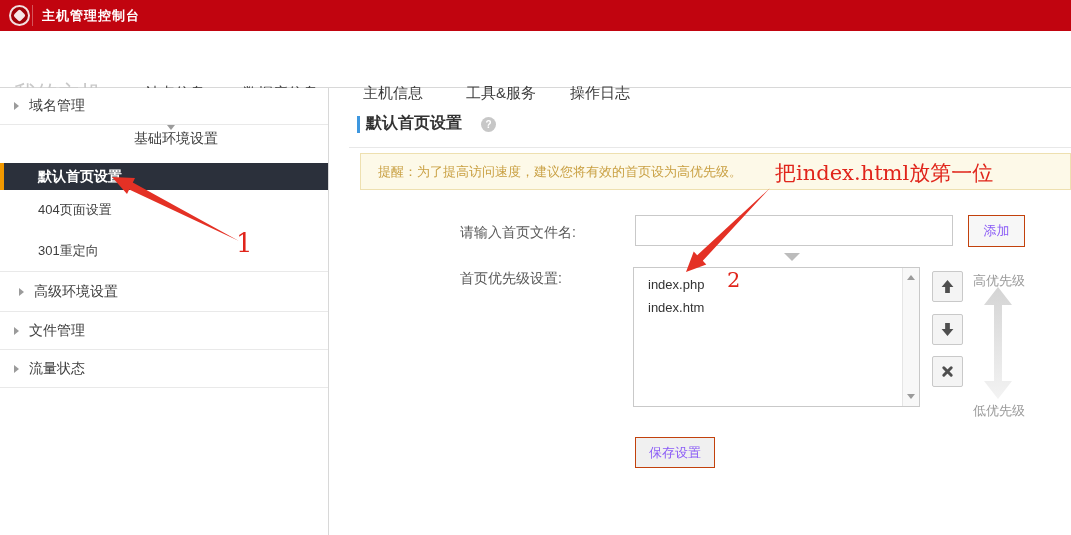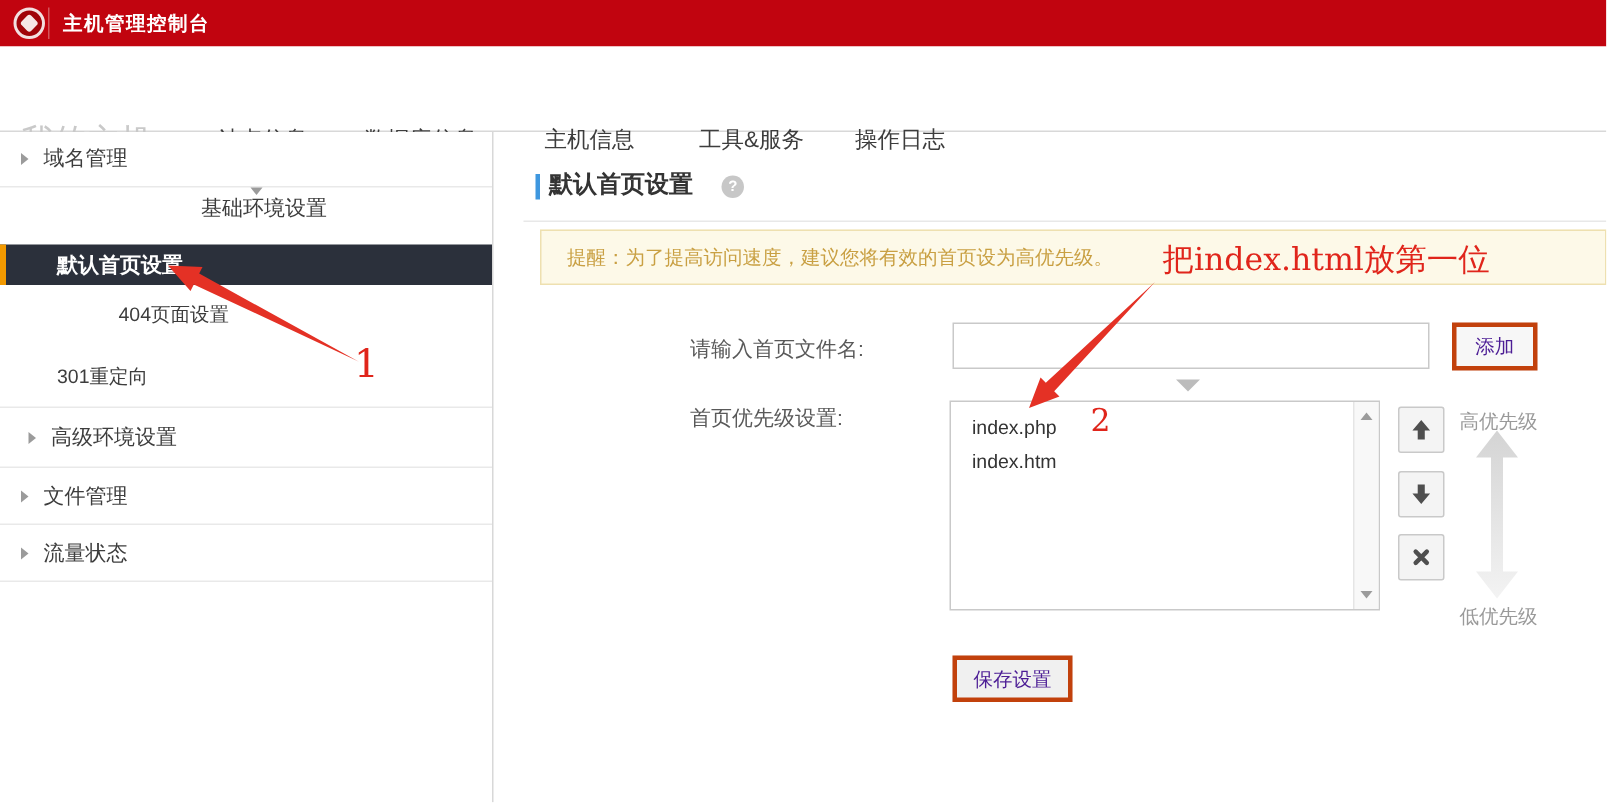--- a/index.html
+++ b/index.html
@@ -50,21 +50,21 @@
   .main-divider { position: absolute; left: 349px; top: 147px; width: 722px; height: 1px; background: #e8e8e8; }
   .notice { position: absolute; left: 360px; top: 153px; width: 711px; height: 37px;
             background: #fdf9e8; border: 1px solid #eee0b0; line-height: 35px; padding-left: 17px;
             font-size: 13px; color: #c9a043; }
 
   .form-label { position: absolute; width: 165px; text-align: left; font-size: 14px; color: #595959; }
   .lab1 { left: 460px; top: 224px; }
   .lab2 { left: 460px; top: 270px; }
   .filename-input { position: absolute; left: 635px; top: 215px; width: 318px; height: 31px;
             border: 1px solid #c9c9c9; font-size: 13px; padding: 0 8px; color: #333; background: #fff; }
-  .btn { background: #f7f7f7; border: 3px solid #c2410c; color: #4c1d95; font-size: 13px;
+  .btn { background: #f7f7f7; border: 1px solid #c2410c; color: #8b5cf6; font-size: 13px;
          text-align: center; cursor: pointer; font-family: inherit; }
   .add-btn { position: absolute; left: 968px; top: 215px; width: 57px; height: 32px; }
   .save-btn { position: absolute; left: 635px; top: 437px; width: 80px; height: 31px; background: #f0f0f0; }
 
   .dd-triangle { position: absolute; left: 784px; top: 253px; width: 0; height: 0;
          border-left: 8px solid transparent; border-right: 8px solid transparent;
          border-top: 8px solid #bcbcbc; }
 
   .listbox { position: absolute; left: 633px; top: 267px; width: 287px; height: 140px;
              border: 1px solid #c9c9c9; background: #fff; }
@@ -122,21 +122,21 @@
       <span class="caret-r"></span>
       <span class="lbl">域名管理</span>
     </div>
     <div class="side-row" style="height:38px;flex-direction:column;">
       <span class="caret-d"></span>
       <span class="lbl">基础环境设置</span>
     </div>
     <div class="side-selected">
       <span>默认首页设置</span>
     </div>
-    <div class="side-child" style="height:40px;margin-left:41px;">
+    <div class="side-child" style="height:40px;">
       <span>404页面设置</span>
     </div>
     <div class="side-child bdr" style="height:42px;">
       <span>301重定向</span>
     </div>
     <div class="side-row bdr" style="height:40px;padding-left:19px;">
       <span class="caret-r"></span>
       <span class="lbl">高级环境设置</span>
     </div>
     <div class="side-row bdr" style="height:38px;">

